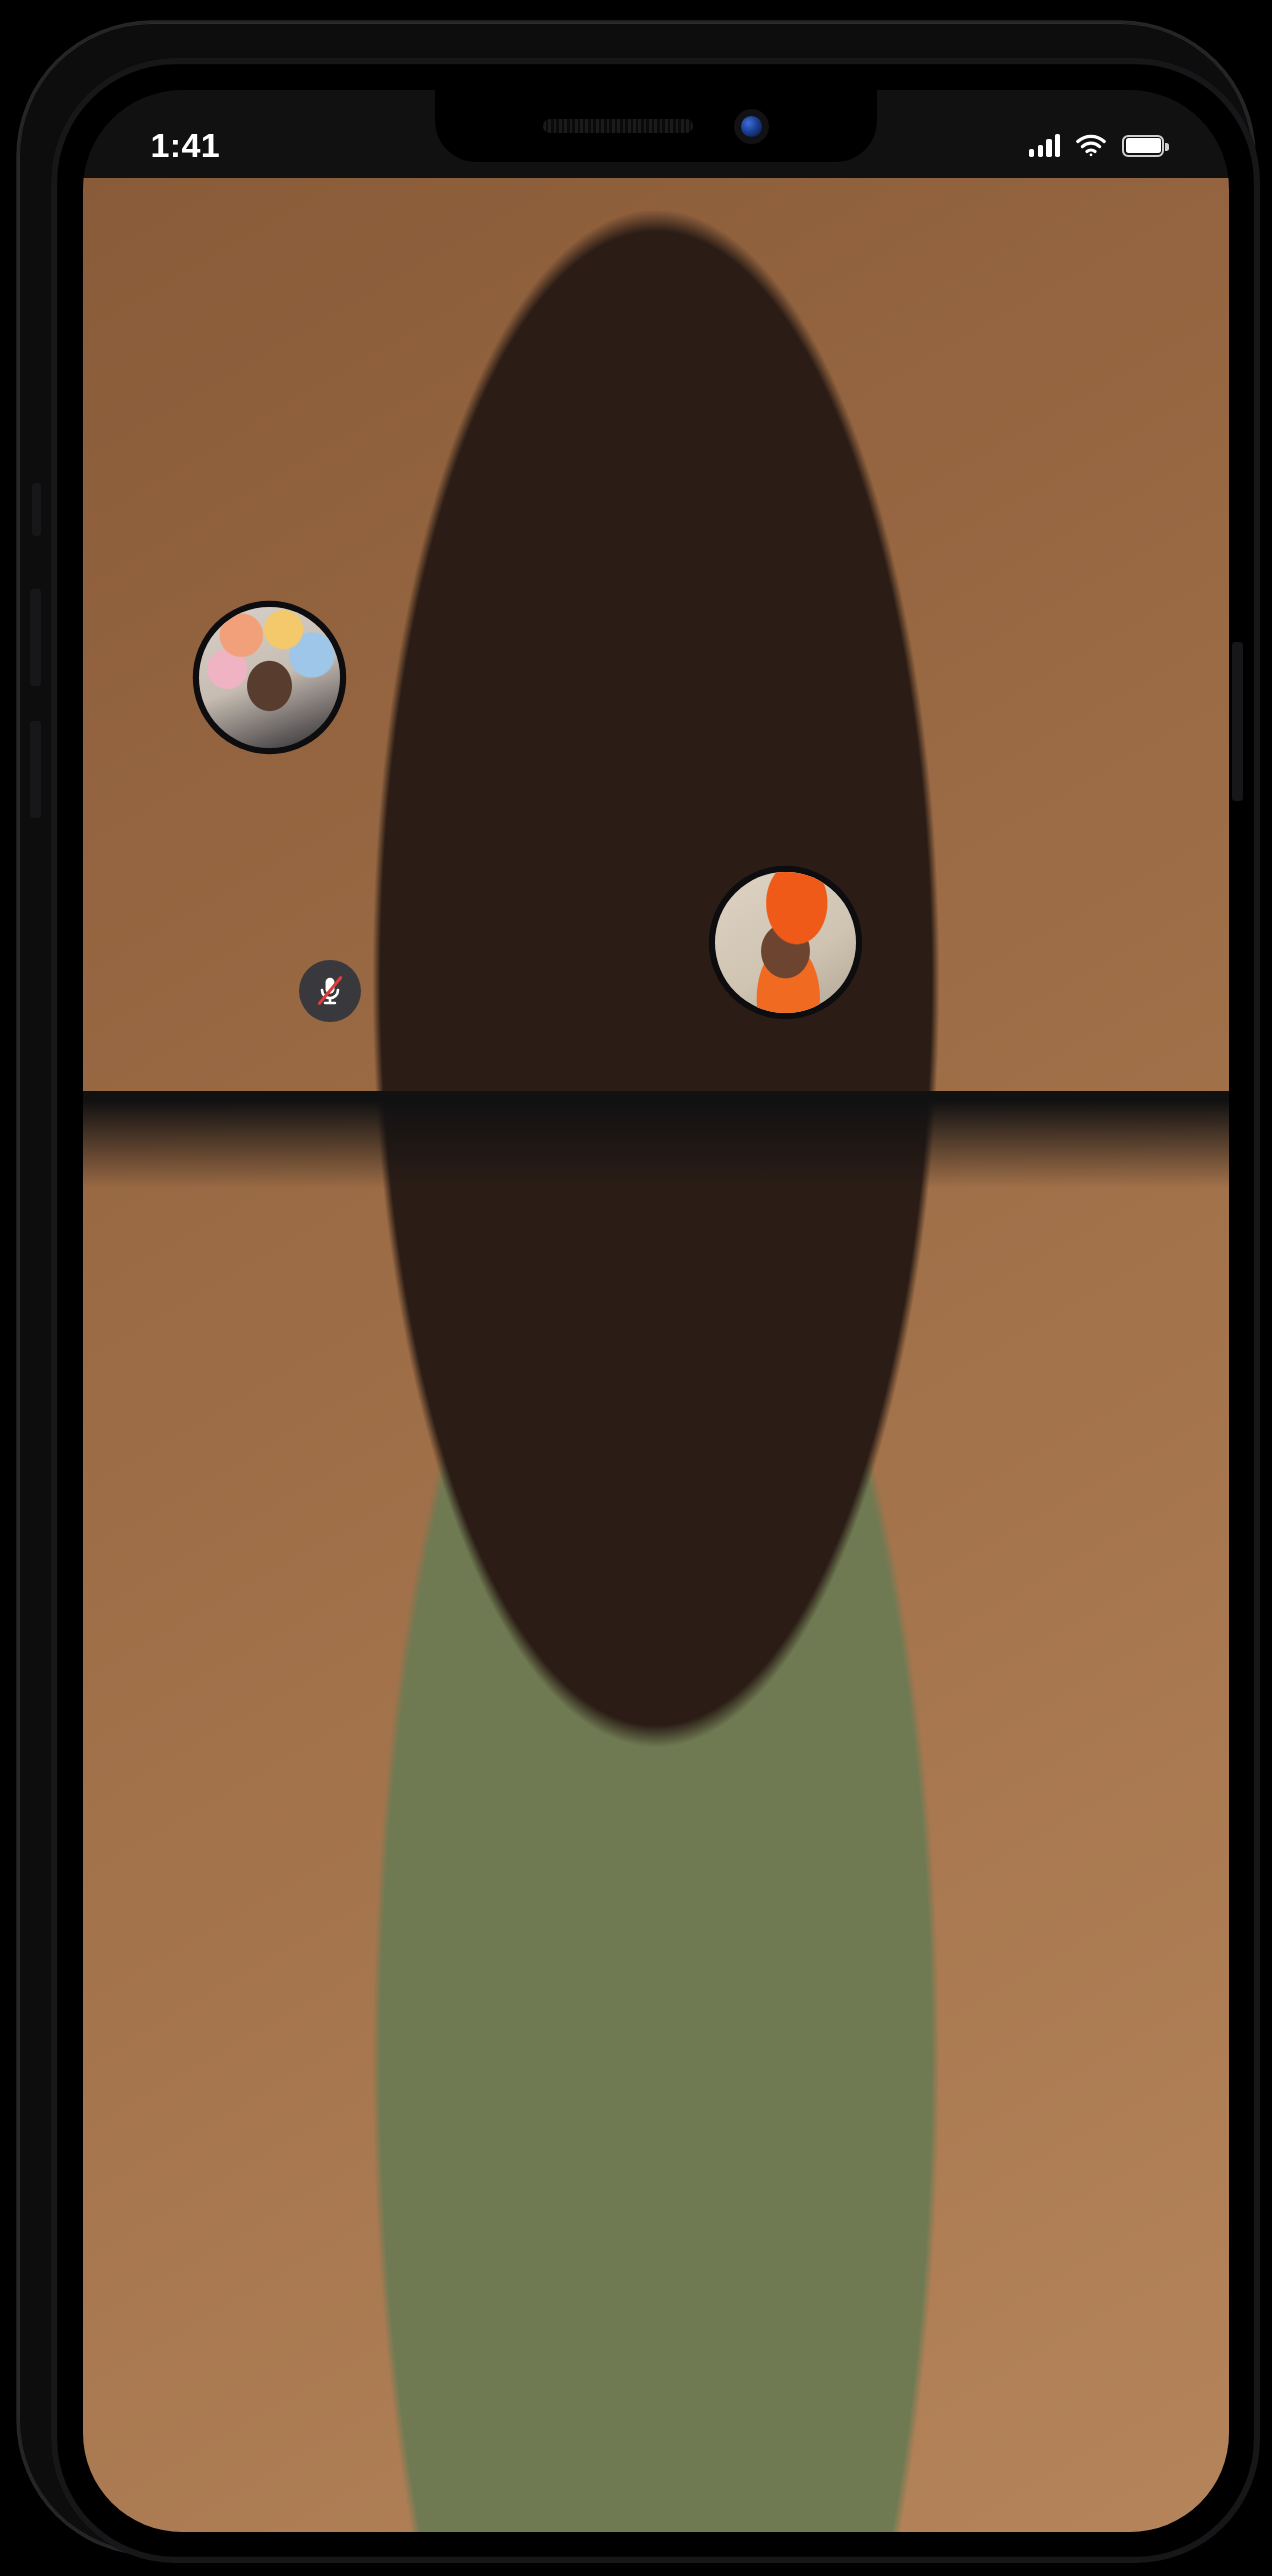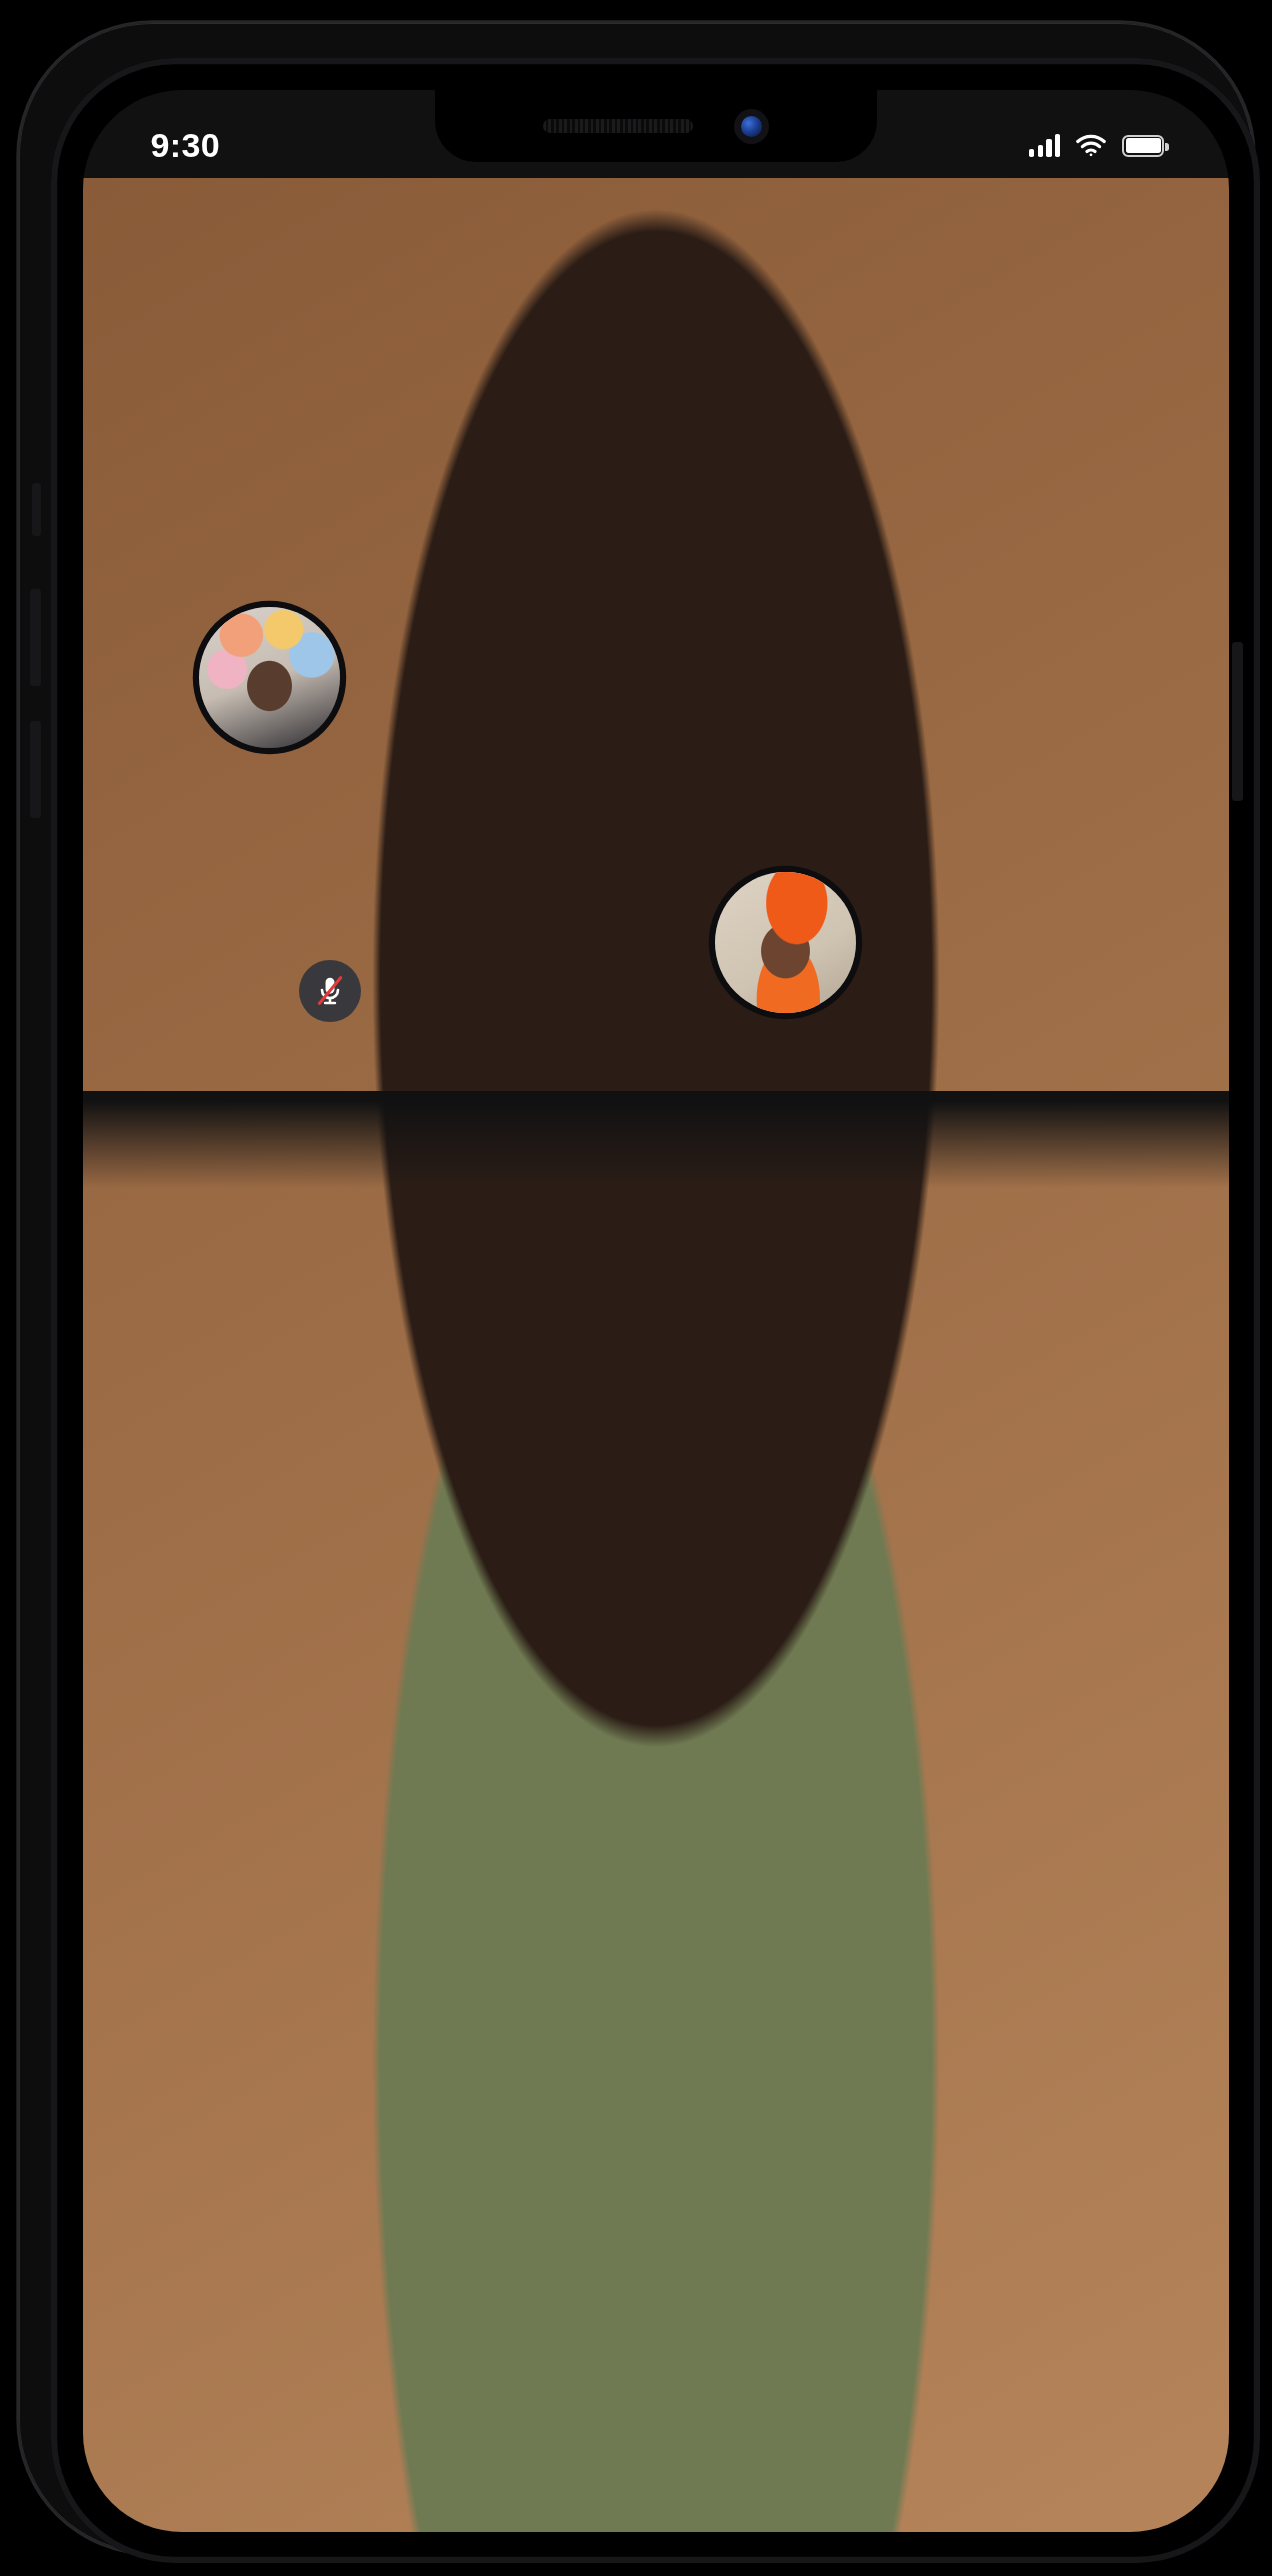--- a/index.html
+++ b/index.html
@@ -251,21 +251,21 @@
     <div class="screen">
 
       <div class="notch">
         <div class="speaker-grille"></div>
         <div class="front-cam">
             <i></i>
           </div>
       </div>
 
       <div class="statusbar">
-        <div class="clock">9:30</div>
+        <div class="clock">1:41</div>
         <div class="status-right">
           <div class="bars">
             <span></span>
               <span></span>
               <span></span>
               <span></span>
           </div>
           <svg width="30" height="23" viewBox="0 0 34 26">
             <path d="M17 24.5 L10.5 16.5 A9.5 9.5 0 0 1 23.5 16.5 Z" fill="#fff" opacity="0"></path>
             <path d="M2 8.5 A22 22 0 0 1 32 8.5" stroke="#fff" stroke-width="3.6" fill="none" stroke-linecap="round"></path>

